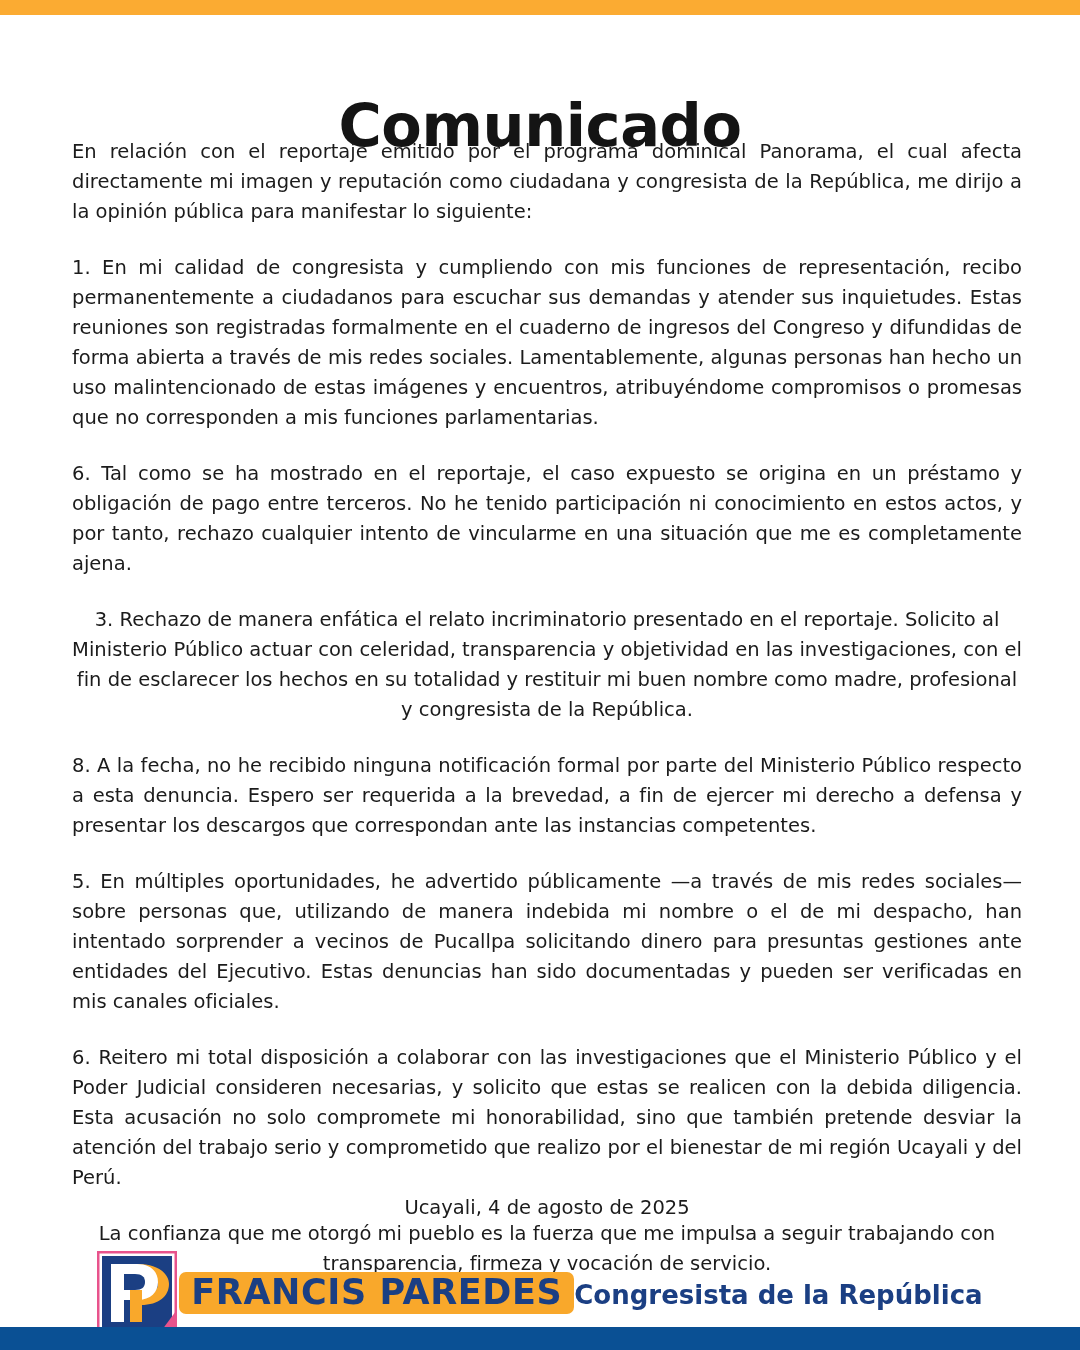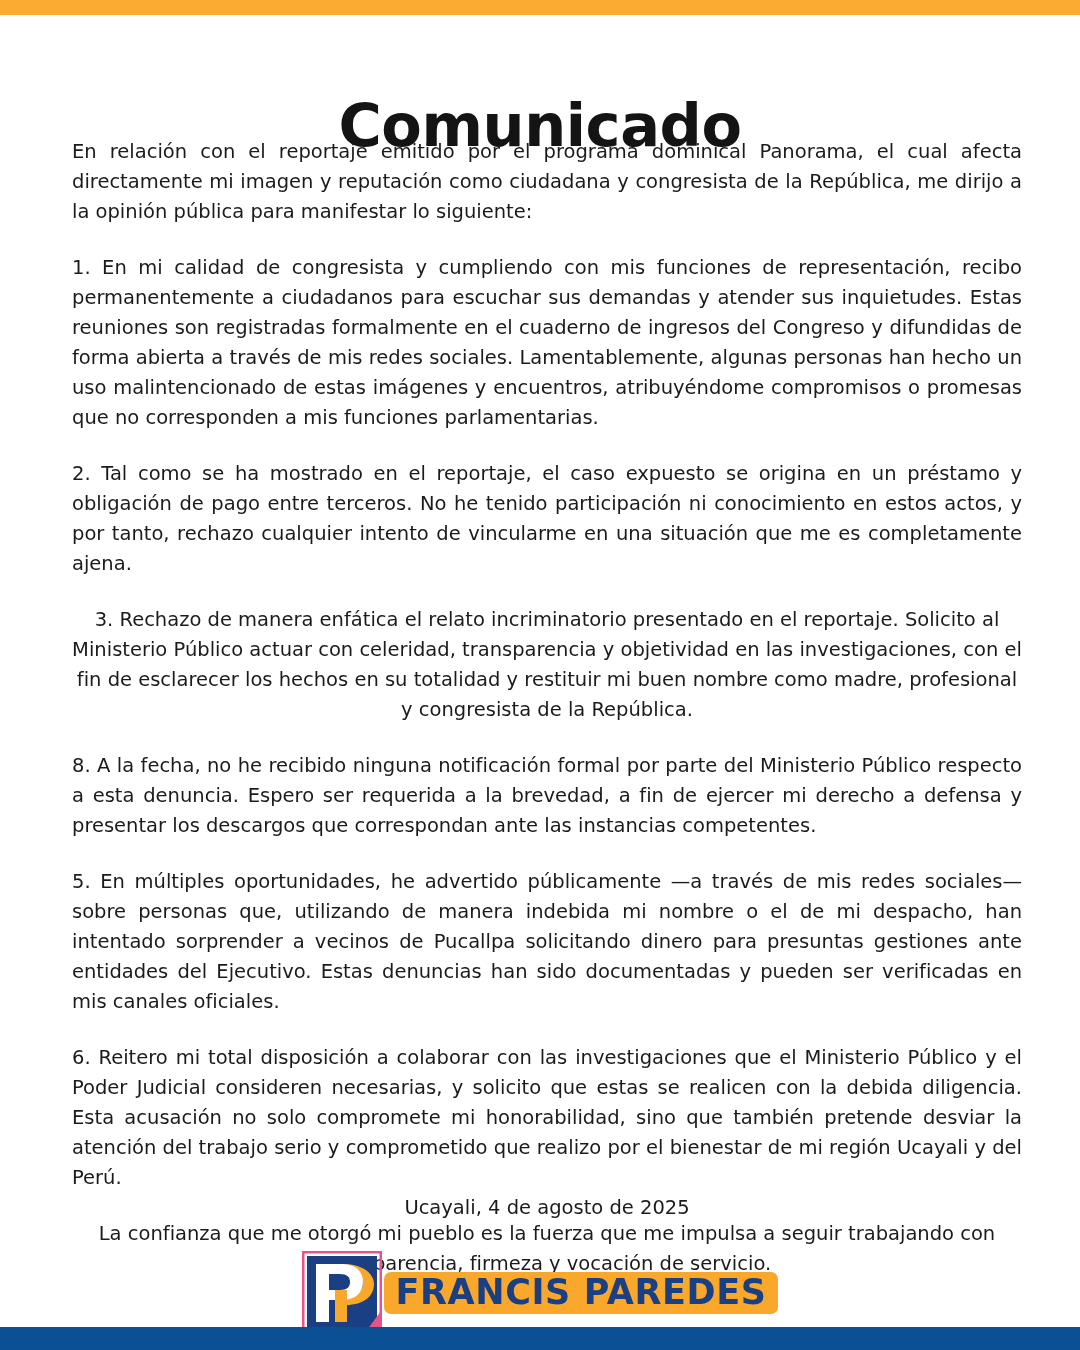--- a/index.html
+++ b/index.html
@@ -154,21 +154,21 @@
 <div class="page">
 
   <h1 class="doc-title">Comunicado</h1>
 
   <div class="body-col">
 
     <p class="para">En relación con el reportaje emitido por el programa dominical Panorama, el cual afecta directamente mi imagen y reputación como ciudadana y congresista de la República, me dirijo a la opinión pública para manifestar lo siguiente:</p>
 
     <p class="para numbered">1.  En mi calidad de congresista y cumpliendo con mis funciones de representación, recibo permanentemente a ciudadanos para escuchar sus demandas y atender sus inquietudes. Estas reuniones son registradas formalmente en el cuaderno de ingresos del Congreso y difundidas de forma abierta a través de mis redes sociales. Lamentablemente, algunas personas han hecho un uso malintencionado de estas imágenes y encuentros, atribuyéndome compromisos o promesas que no corresponden a mis funciones parlamentarias.</p>
 
-    <p class="para numbered">2.  Tal como se ha mostrado en el reportaje, el caso expuesto se origina en un préstamo y obligación de pago entre terceros. No he tenido participación ni conocimiento en estos actos, y por tanto, rechazo cualquier intento de vincularme en una situación que me es completamente ajena.</p>
+    <p class="para numbered">6.  Tal como se ha mostrado en el reportaje, el caso expuesto se origina en un préstamo y obligación de pago entre terceros. No he tenido participación ni conocimiento en estos actos, y por tanto, rechazo cualquier intento de vincularme en una situación que me es completamente ajena.</p>
 
     <p class="para numbered flush">3.   Rechazo de manera enfática el relato incriminatorio presentado en el reportaje. Solicito al Ministerio Público actuar con celeridad, transparencia y objetividad en las investigaciones, con el fin de esclarecer los hechos en su totalidad y restituir mi buen nombre como madre, profesional y congresista de la República.</p>
 
     <p class="para numbered">8.  A la fecha, no he recibido ninguna notificación formal por parte del Ministerio Público respecto a esta denuncia. Espero ser requerida a la brevedad, a fin de ejercer mi derecho a defensa y presentar los descargos que correspondan ante las instancias competentes.</p>
 
     <p class="para numbered">5.  En múltiples oportunidades, he advertido públicamente —a través de mis redes sociales— sobre personas que, utilizando de manera indebida mi nombre o el de mi despacho, han intentado sorprender a vecinos de Pucallpa solicitando dinero para presuntas gestiones ante entidades del Ejecutivo. Estas denuncias han sido documentadas y pueden ser verificadas en mis canales oficiales.</p>
 
     <p class="para numbered">6.  Reitero mi total disposición a colaborar con las investigaciones que el Ministerio Público y el Poder Judicial consideren necesarias, y solicito que estas se realicen con la debida diligencia. Esta acusación no solo compromete mi honorabilidad, sino que también pretende desviar la atención del trabajo serio y comprometido que realizo por el bienestar de mi región Ucayali y del Perú.</p>
 
     <p class="para flush">La confianza que me otorgó mi pueblo es la fuerza que me impulsa a seguir trabajando con transparencia, firmeza y vocación de servicio.</p>
@@ -195,19 +195,20 @@
         <rect x="33" y="39" width="12" height="32" fill="#f9a82b"></rect>
 
         <path d="M62 83 L79 60 L79 83 Z" fill="#e8538c"></path>
       </svg>
     </div>
 
     <div class="logo-text">
       <span class="logo-name-band">
         <span class="logo-name">FRANCIS PAREDES</span>
       </span>
+      <span class="logo-role">Congresista de la República</span>
     </div>
 
   </div>
 
 </div>
 
 <div class="bottom-bar"></div>
 
 </body></html>

